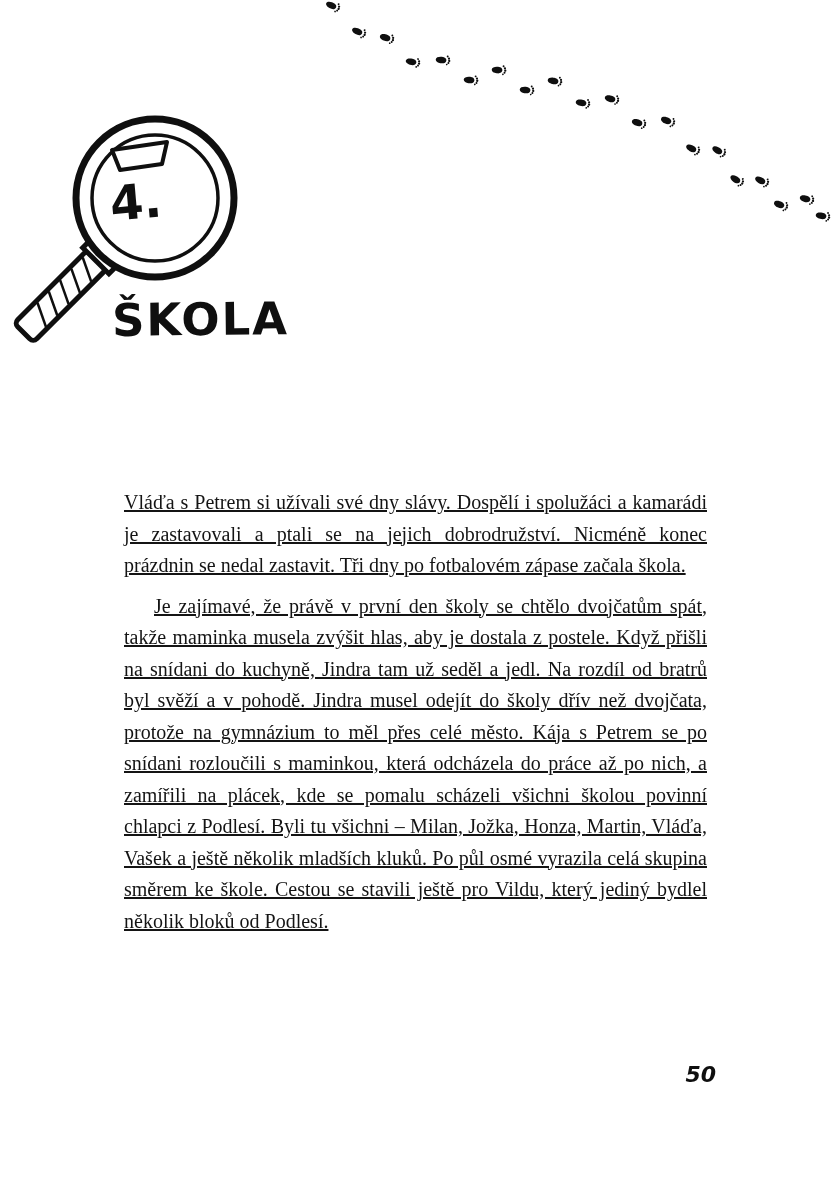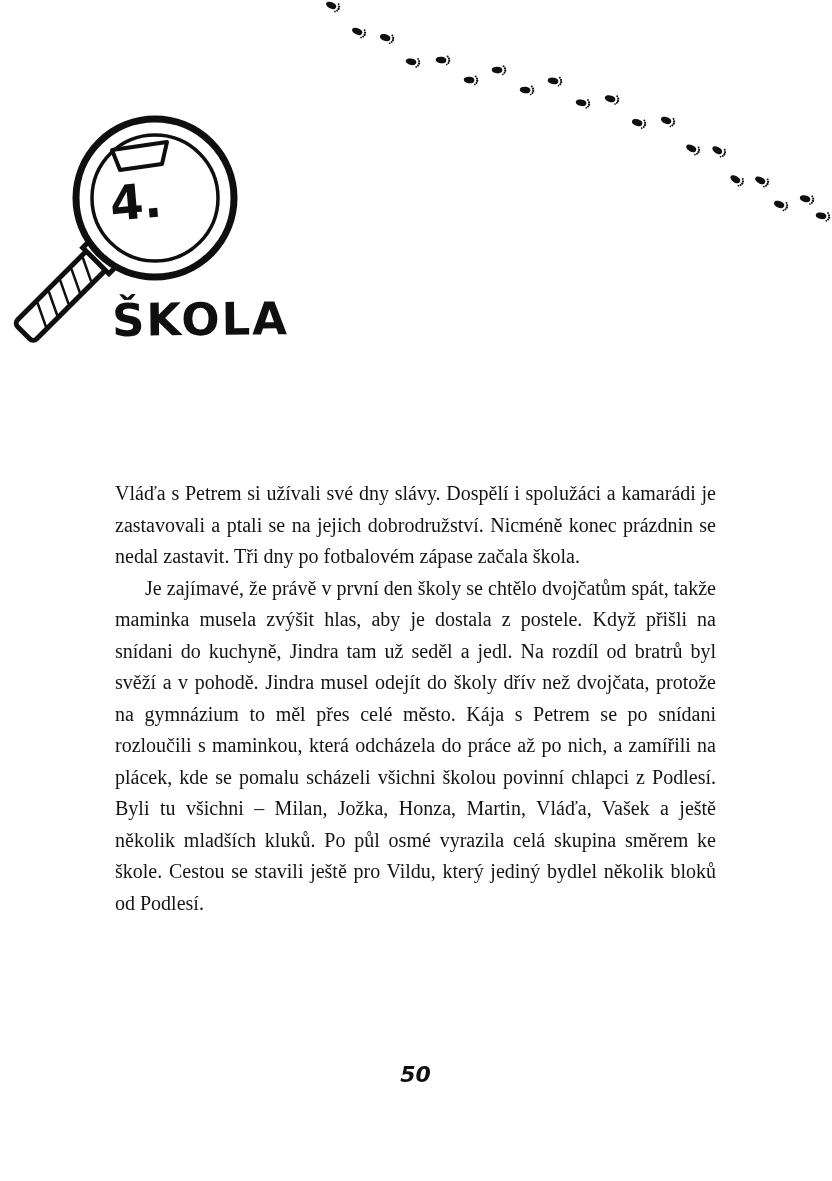--- a/index.html
+++ b/index.html
@@ -31,28 +31,28 @@
   .body-text {
     position: absolute;
     left: 115px;
     top: 478px;
     width: 601px;
     font-size: 20px;
     line-height: 31.5px;
     text-align: justify;
     color: #141414;
   }
-  .body-text p { margin: 0; }
+  .body-text p { margin: 9px; text-decoration: underline; }
   .body-text p + p { text-indent: 30px; }
   .page-number {
     position: absolute;
     left: 115px;
     top: 1062px;
     width: 601px;
-    text-align: center;
+    text-align: right;
     font-family: "DejaVu Sans", sans-serif;
     font-weight: 800;
     font-style: italic;
     font-size: 22px;
     color: #0f0f0f;
   }
   .magnifier-number {
     font-family: "DejaVu Sans", sans-serif;
     font-weight: 900;
     font-size: 48px;

